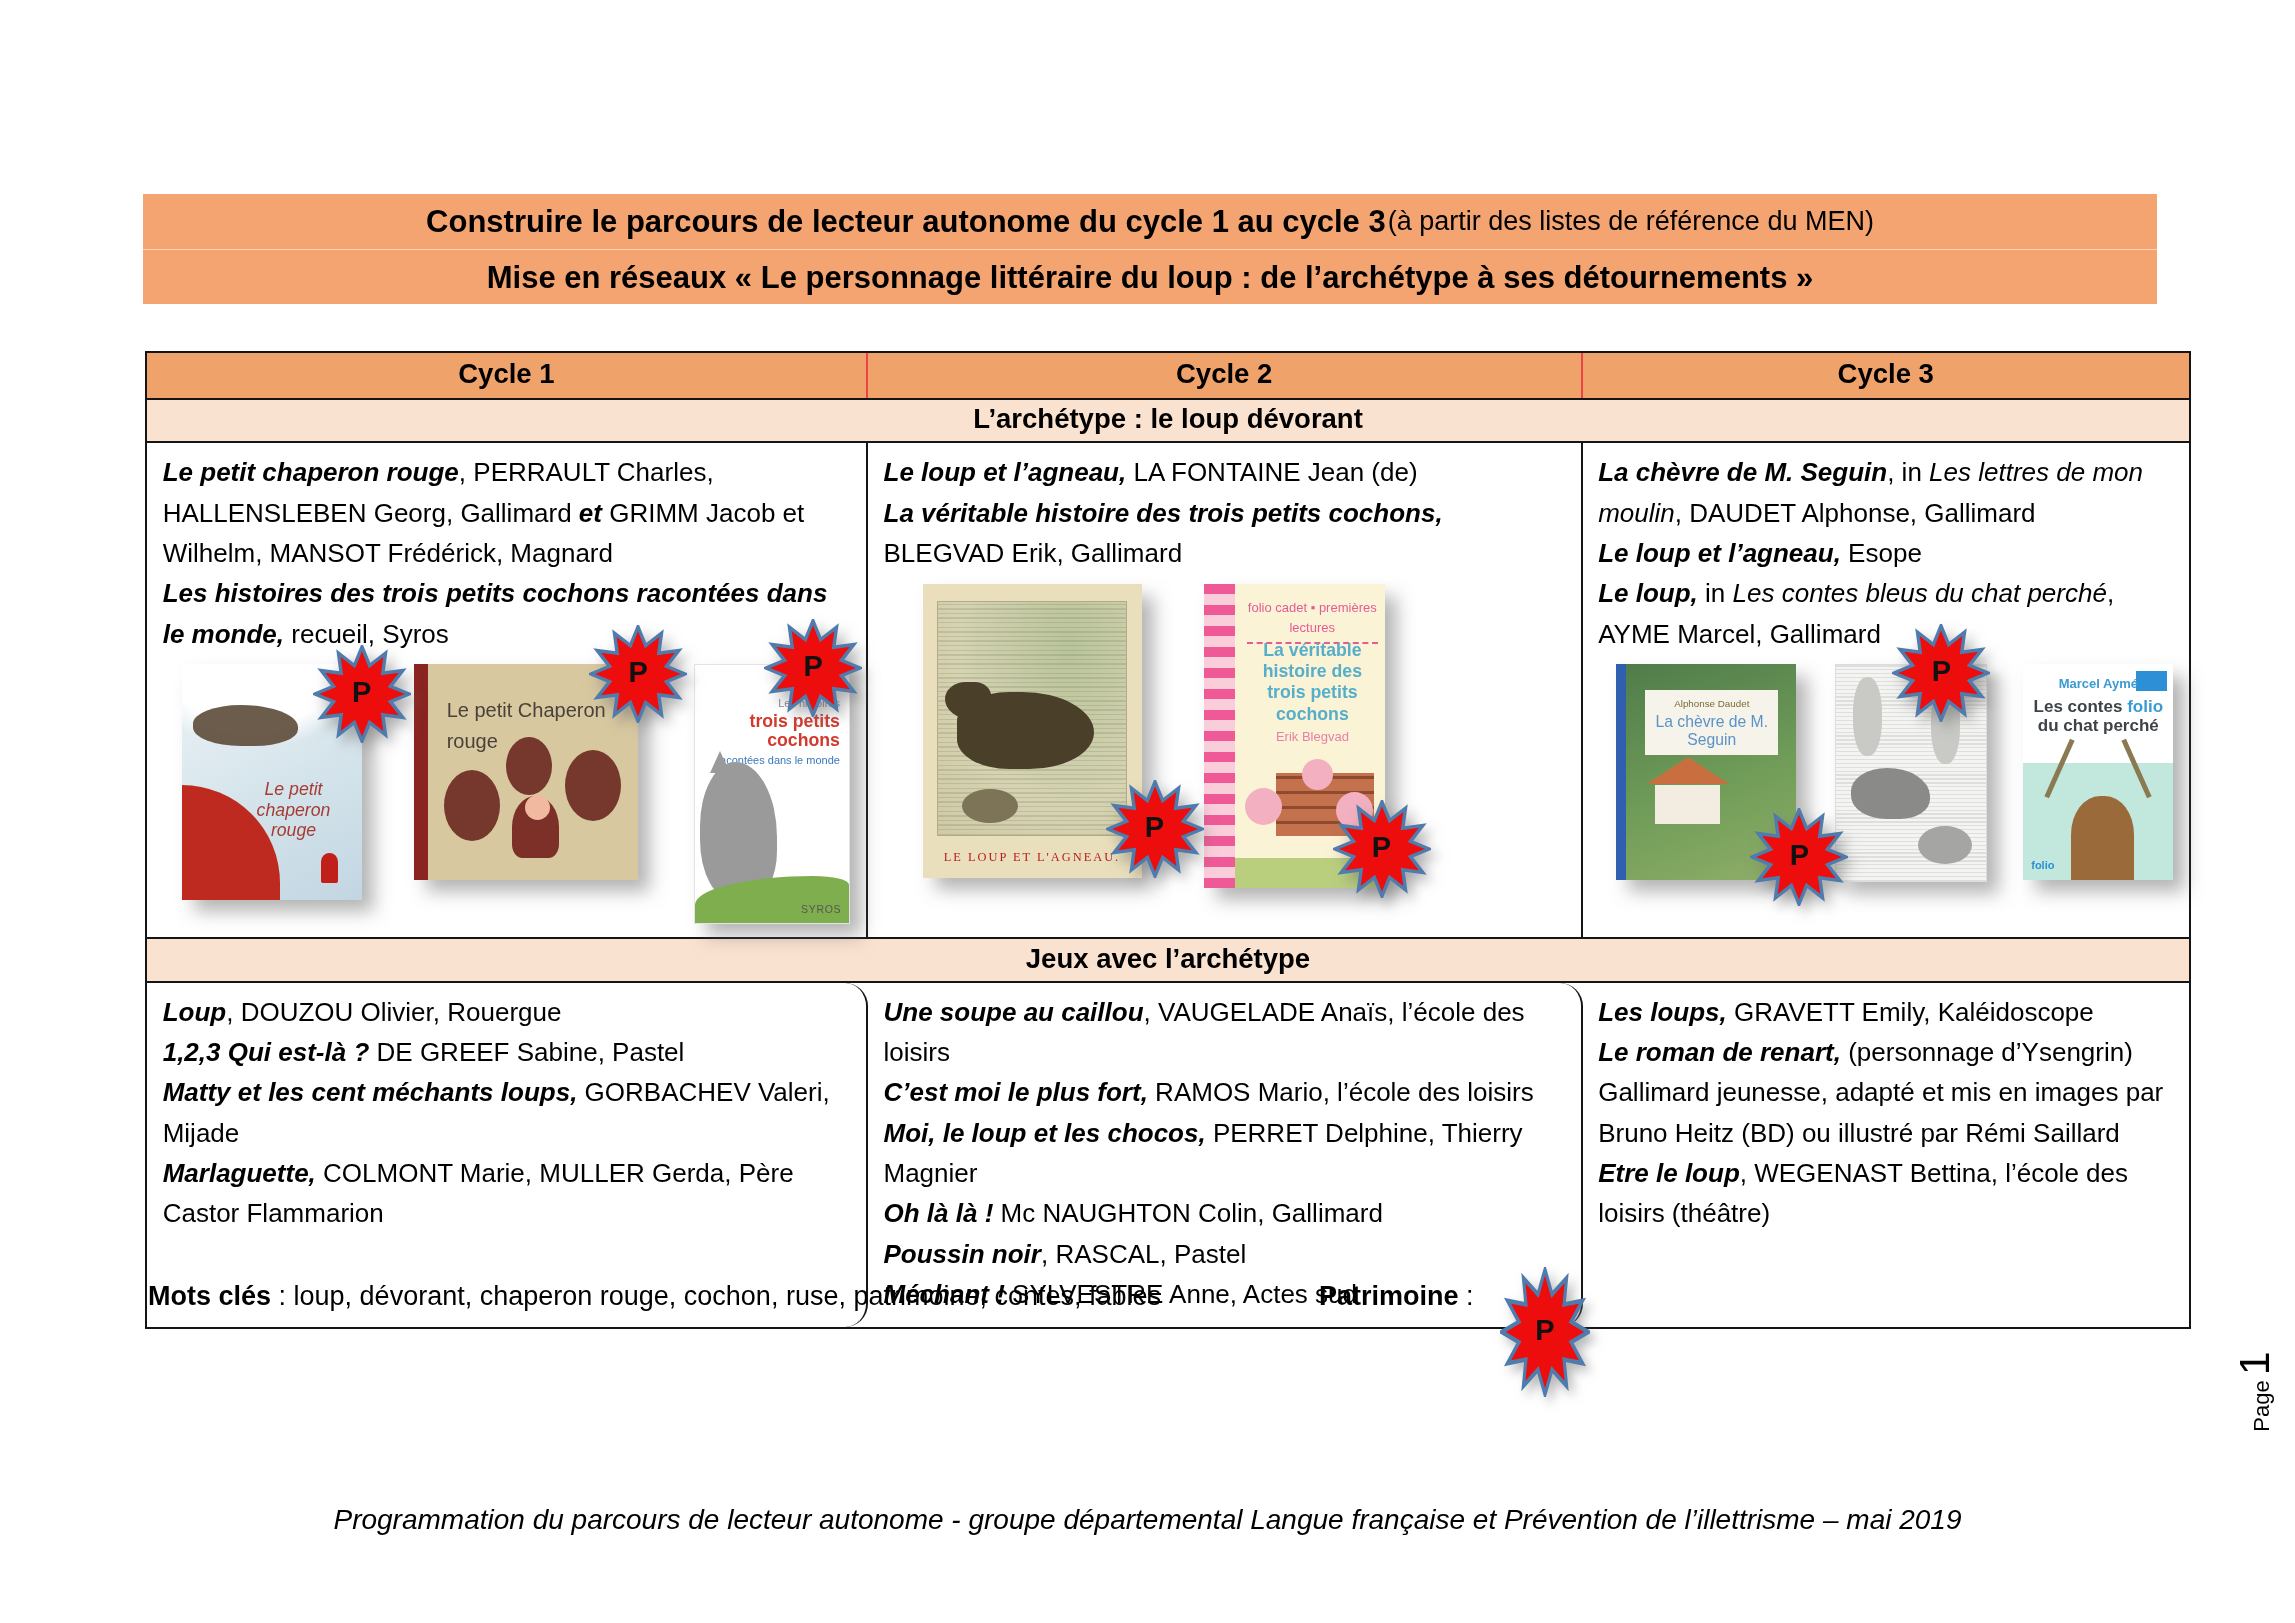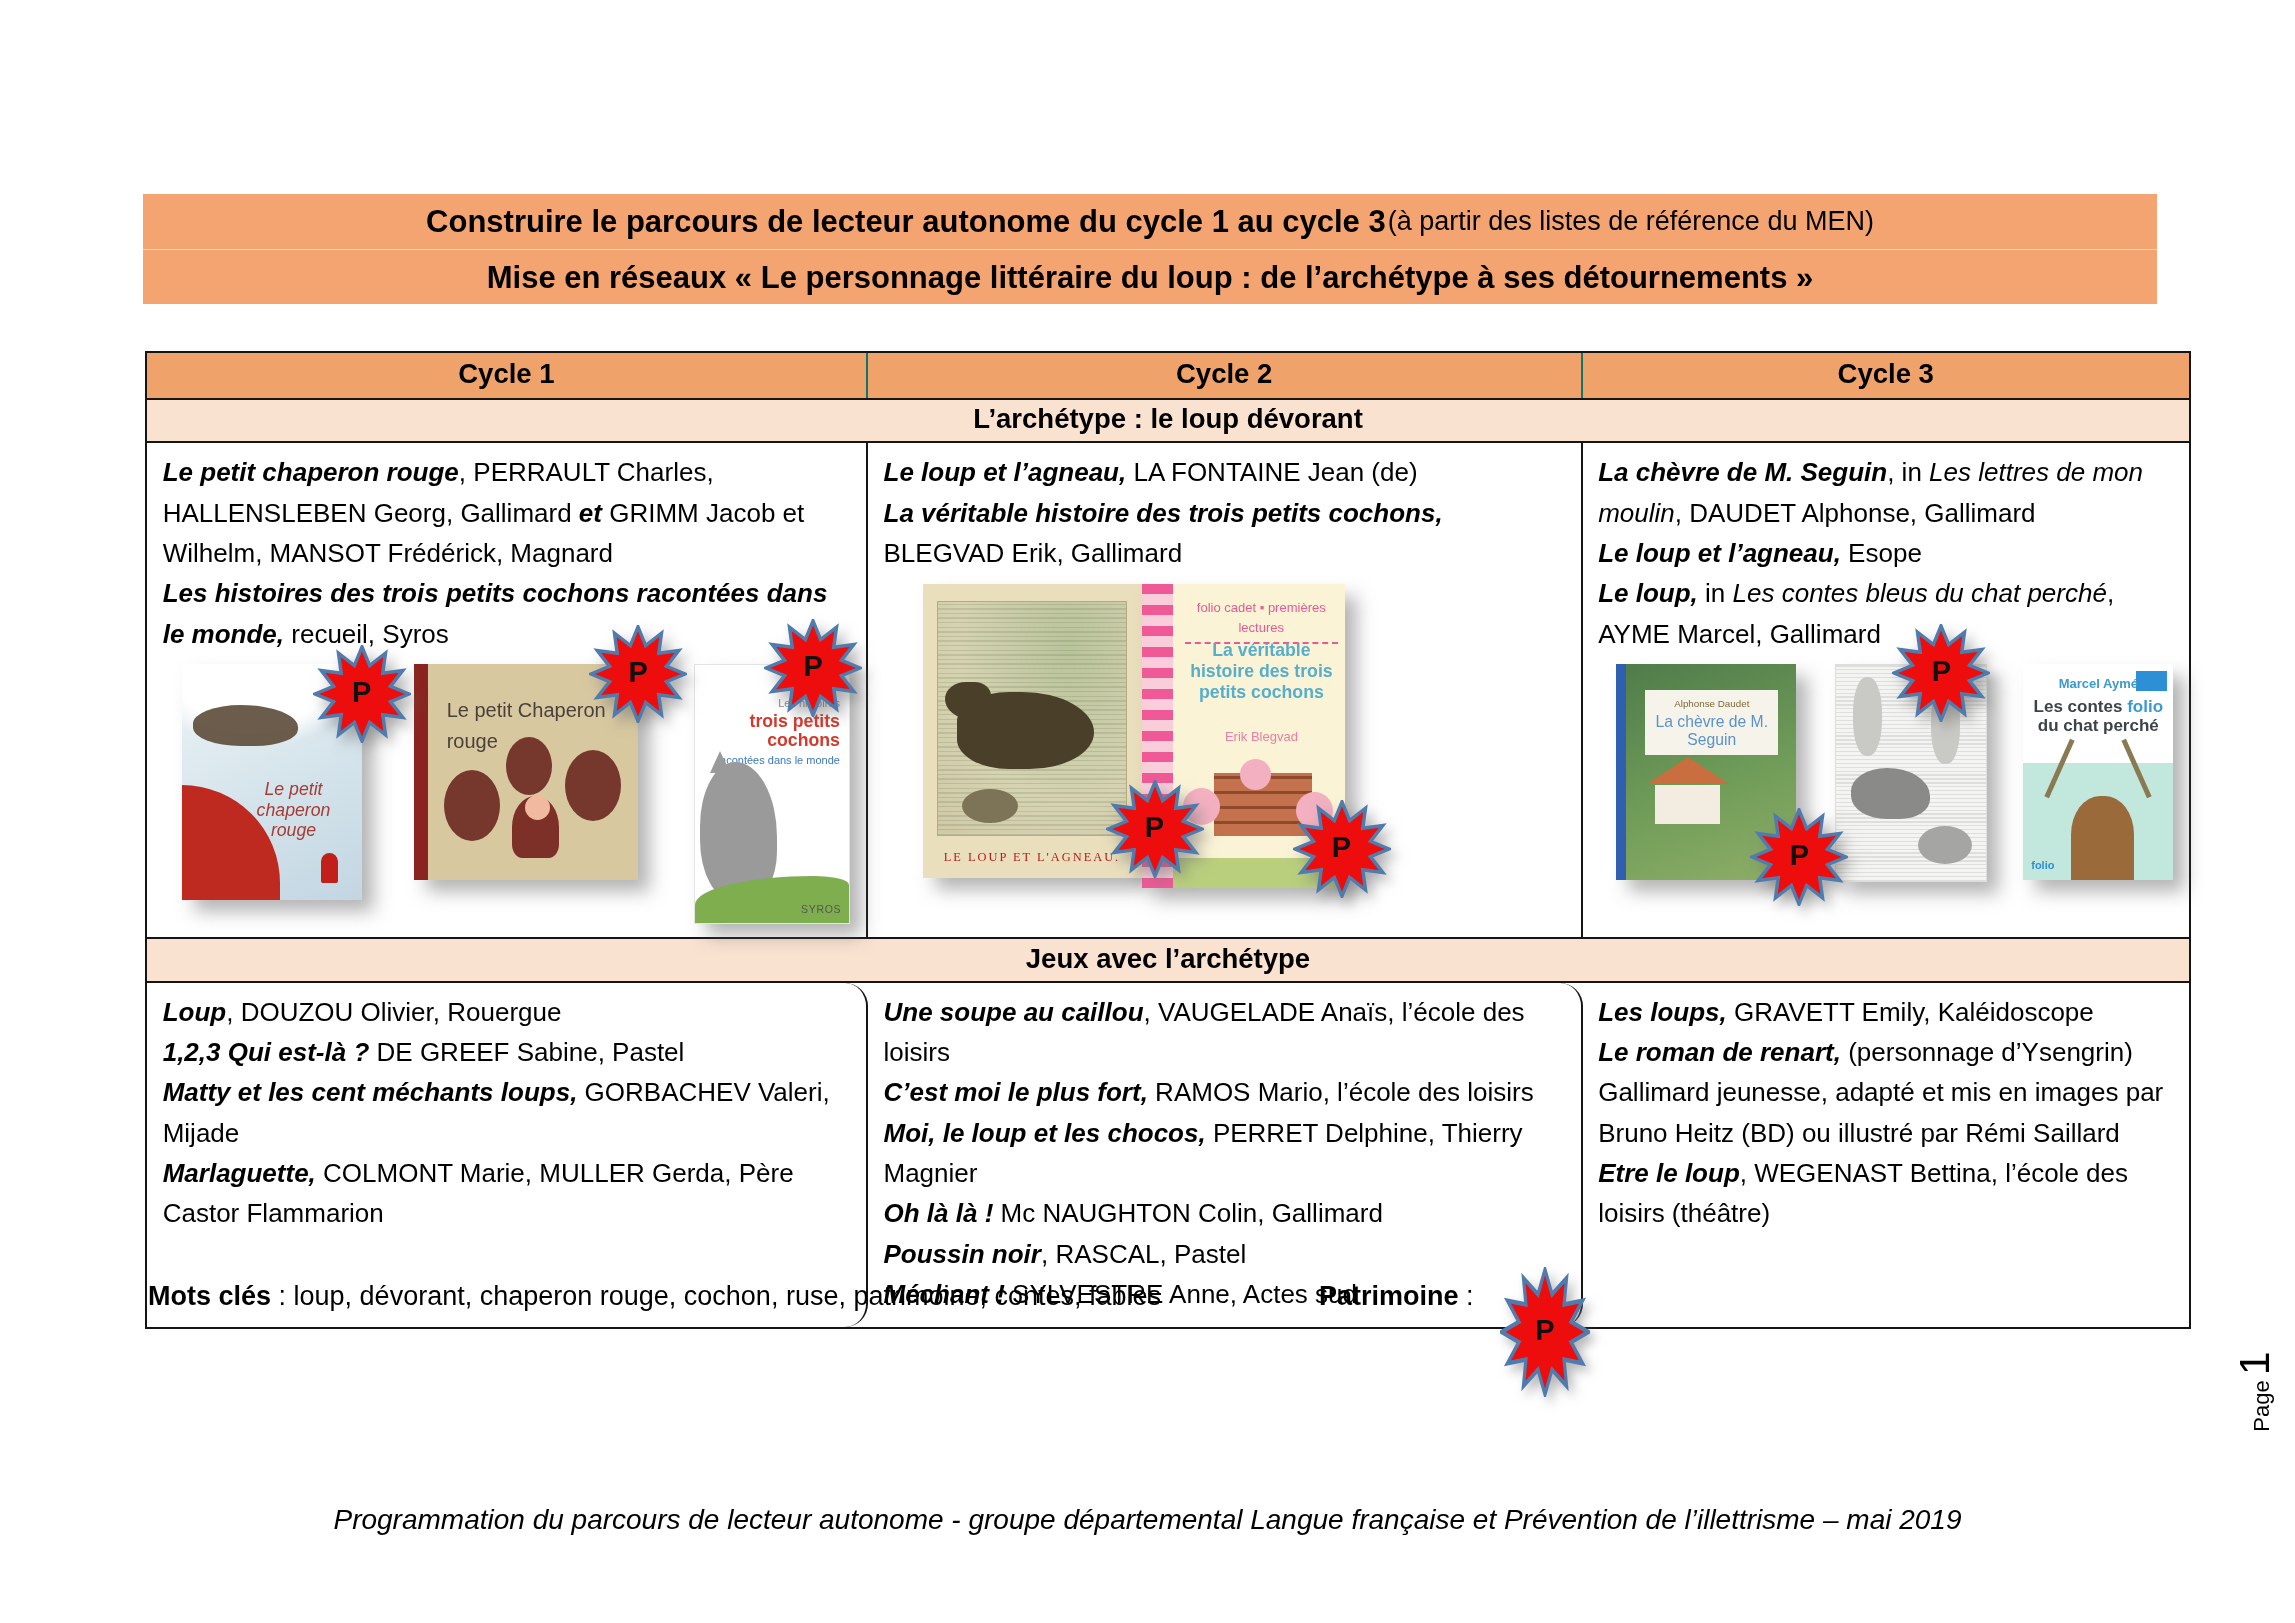--- a/index.html
+++ b/index.html
@@ -11,21 +11,21 @@
     border-bottom:1.3px solid rgba(255,255,255,.55);font-size:31px;}
   .banner-line1 .main{font-weight:bold;}
   .banner-line1 .note{font-weight:normal;font-size:27px;margin-left:2px;}
   .banner-line2{height:50%;display:flex;align-items:center;justify-content:center;
     font-weight:bold;font-size:31px;}
 
   
   .doc-table{position:absolute;left:145px;top:351px;width:2042px;border:2.6px solid #151515;background:#fff;}
   .grid3{display:grid;grid-template-columns:35.3% 35% 29.7%;}
   .hcell{background:#f0a26b;font-weight:bold;font-size:27.5px;text-align:center;
-    padding:5.2px 0 7.9px;border-right:2px solid #0f766e;}
+    padding:5.2px 0 7.9px;border-right:2px solid #ef4444;}
   .hcell:last-child{border-right:none;}
   .section-row{background:#fae2d1;text-align:center;font-weight:bold;font-size:27.5px;
     padding:3.3px 0 5.9px;border-top:2px solid #151515;border-bottom:2px solid #151515;}
   .ccell{border-right:2px solid #151515;padding:9.2px 15.7px 13px;font-size:26px;line-height:1.55;position:relative;}
   .ccell:last-child{border-right:none;}
   .row-archetype .ccell{min-height:458px;}
   .row-jeux .ccell{min-height:298px;border-radius:23px;}
   .seg-bi{font-weight:bold;font-style:italic;}
   .seg-i{font-style:italic;}
 
@@ -74,21 +74,21 @@
     border:0.7px solid #b4ab86;}
   .eng1-wolf{position:absolute;left:34px;top:108px;width:137px;height:77px;background:#4a3f28;
     border-radius:42% 58% 52% 42%;}
   .eng1-head{position:absolute;left:22px;top:98px;width:46px;height:37px;background:#4a3f28;
     border-radius:50% 40% 40% 60%;}
   .eng1-lamb{position:absolute;left:39px;bottom:55px;width:56px;height:34px;background:#7d7457;
     border-radius:50%;}
   .eng1-cap{position:absolute;bottom:10.5px;width:100%;text-align:center;font-size:12.4px;letter-spacing:2px;
     color:#b91c1c;font-family:"Liberation Serif",serif;}
 
-  .cover-folio{width:203px;height:304px;background:#fbf3d6;text-decoration:underline;}
+  .cover-folio{width:181px;height:304px;margin-left:62px;background:#fbf3d6;text-decoration:underline;}
   .folio-band{position:absolute;left:0;top:0;width:31px;height:100%;
     background:repeating-linear-gradient(180deg,#ef5a96 0 10.5px,#f9cdd9 10.5px 21px);}
   .folio-head{position:absolute;top:14.4px;left:43px;right:6.5px;color:#e75b94;font-size:13px;text-align:center;
     padding-bottom:3.9px;border-bottom:2px dashed #e75b94;}
   .folio-title{position:absolute;top:56px;left:42px;right:5.2px;color:#56aecb;font-size:17.7px;font-weight:bold;
     text-align:center;line-height:1.2;}
   .folio-author{position:absolute;top:143px;left:42px;right:5.2px;color:#e780a4;font-size:13px;text-align:center;}
   .folio-bricks{position:absolute;bottom:52px;left:72px;width:98px;height:63px;
     background:repeating-linear-gradient(0deg,#c4714d 0 11.8px,#8f4a2e 11.8px 15px);}
   .folio-pig{position:absolute;width:37px;height:37px;background:#f3b0c0;border-radius:50%;}

